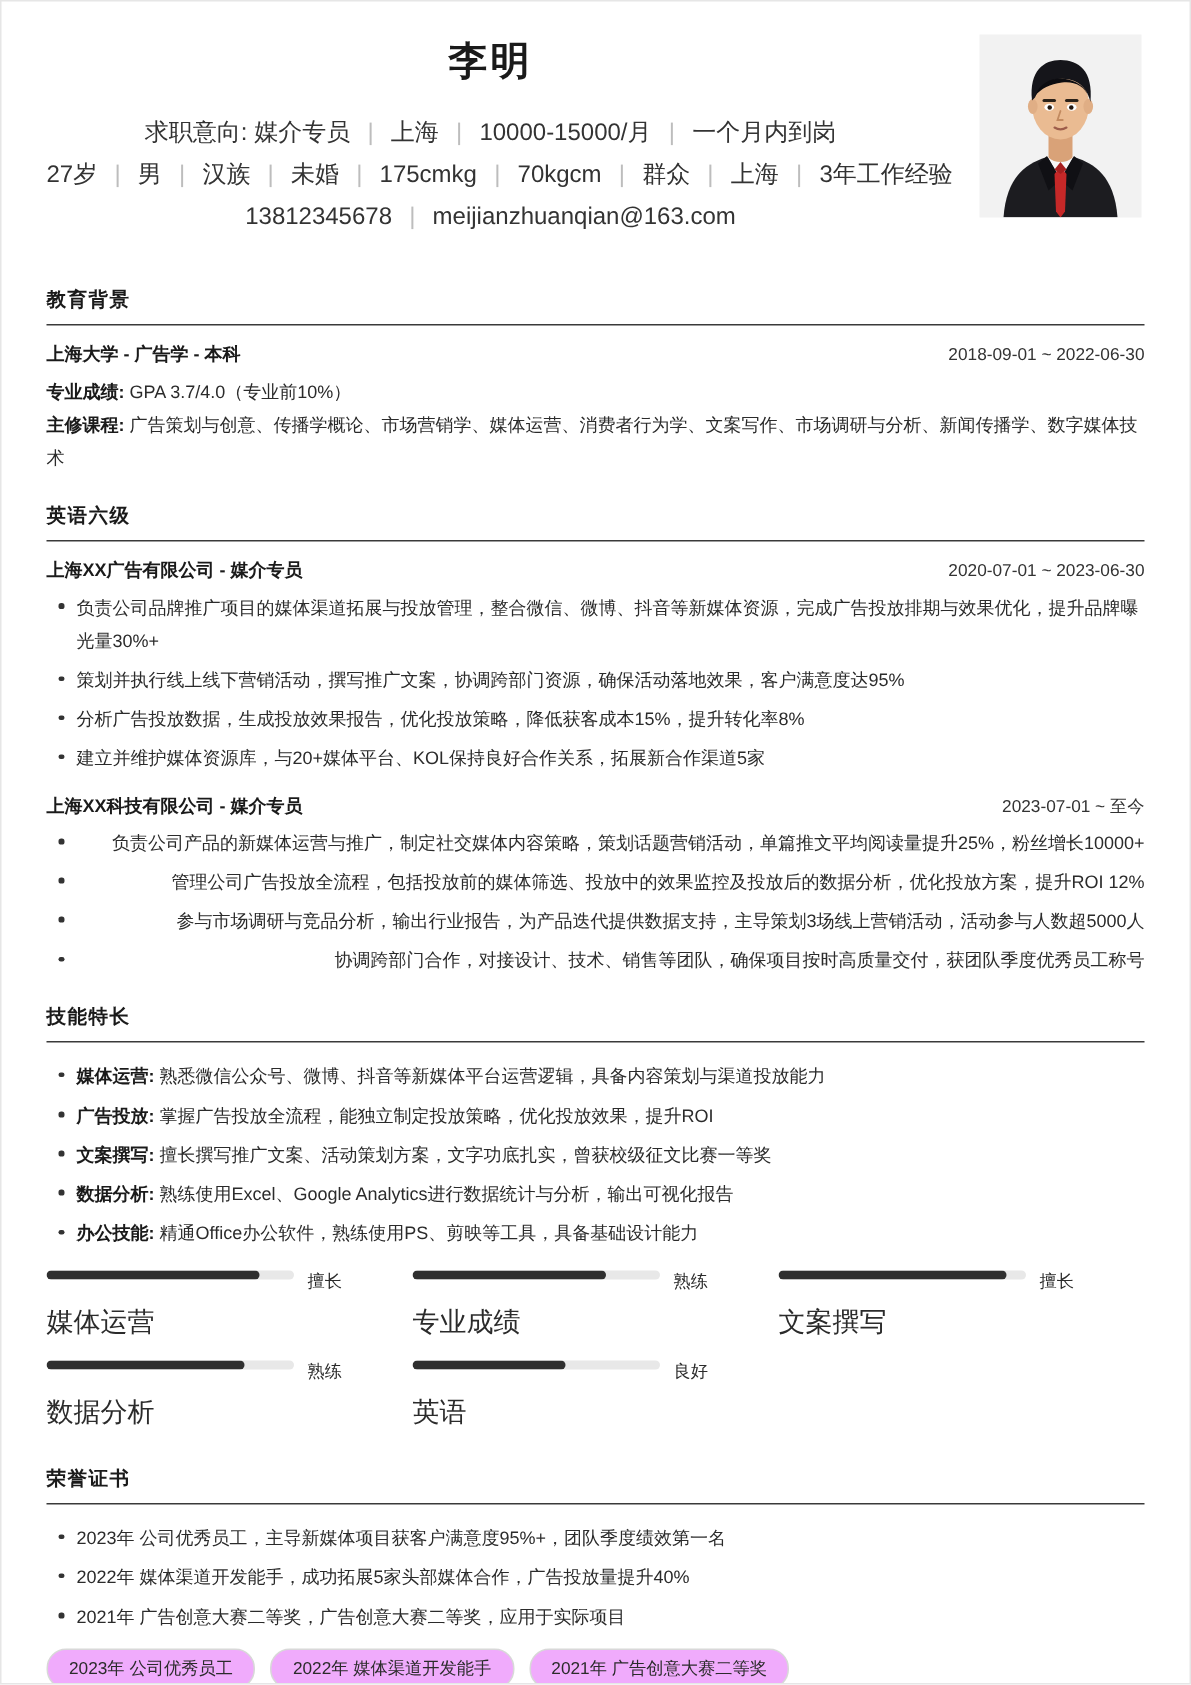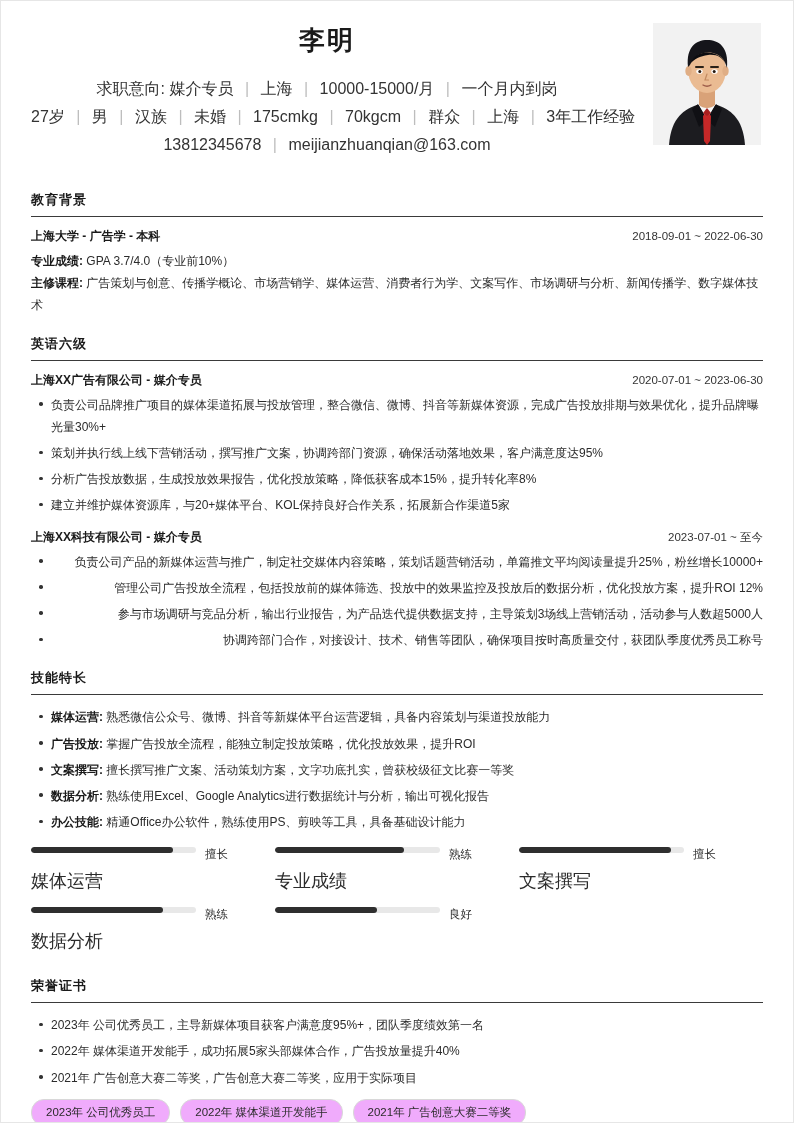--- a/index.html
+++ b/index.html
@@ -420,20 +420,21 @@
           <div class="bar-name">数据分析</div>
         </div>
 
         <div class="bar-cell">
           <div class="bar-row">
             <div class="bar-track">
               <div class="bar-fill" style="width: 62%;"></div>
             </div>
             <div class="bar-level">良好</div>
           </div>
+          <div class="bar-name">英语</div>
         </div>
       </div>
     </div>
 
     <div class="section" style="margin-top:10px;">
       <div class="section-title">荣誉证书</div>
       <div class="section-rule"></div>
 
       <ul class="bullets">
         <li>2023年 公司优秀员工，主导新媒体项目获客户满意度95%+，团队季度绩效第一名</li>

